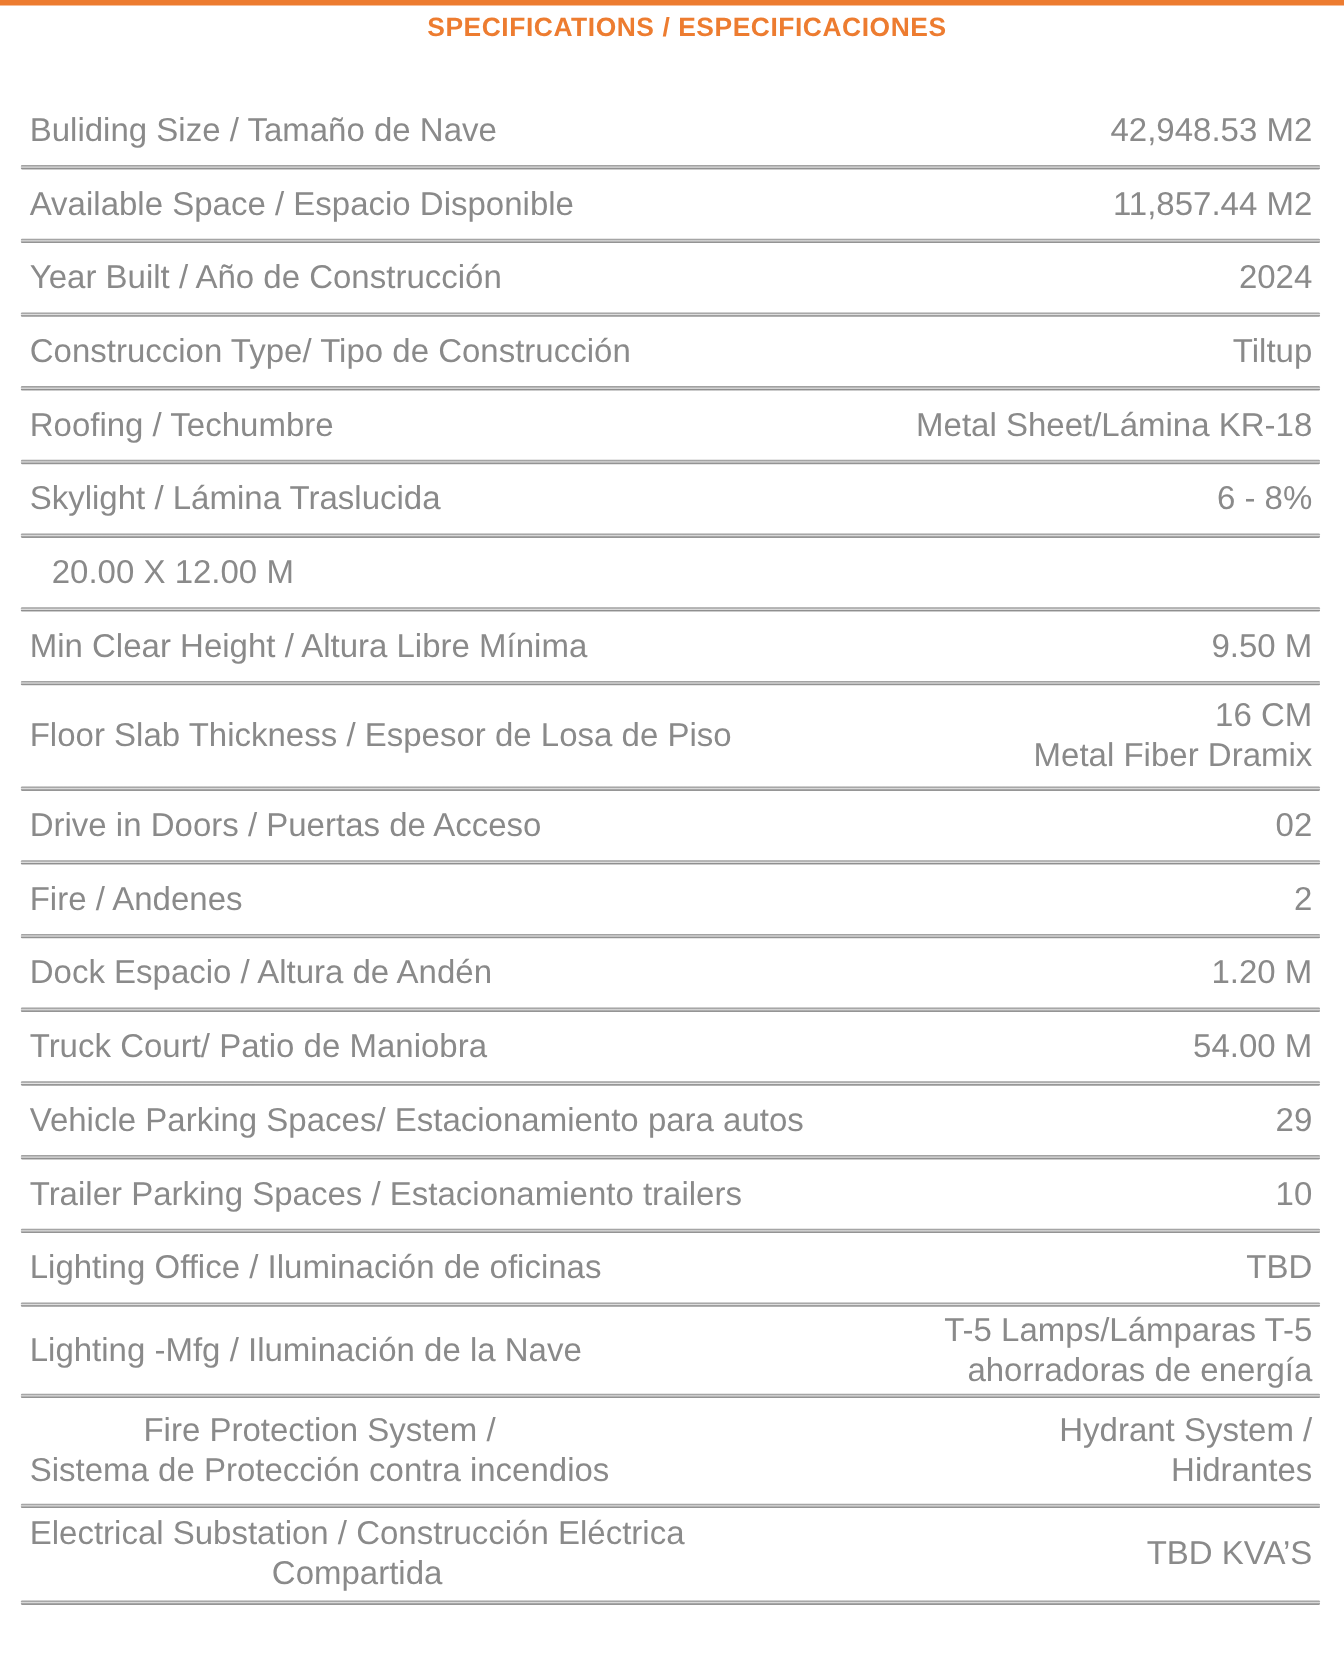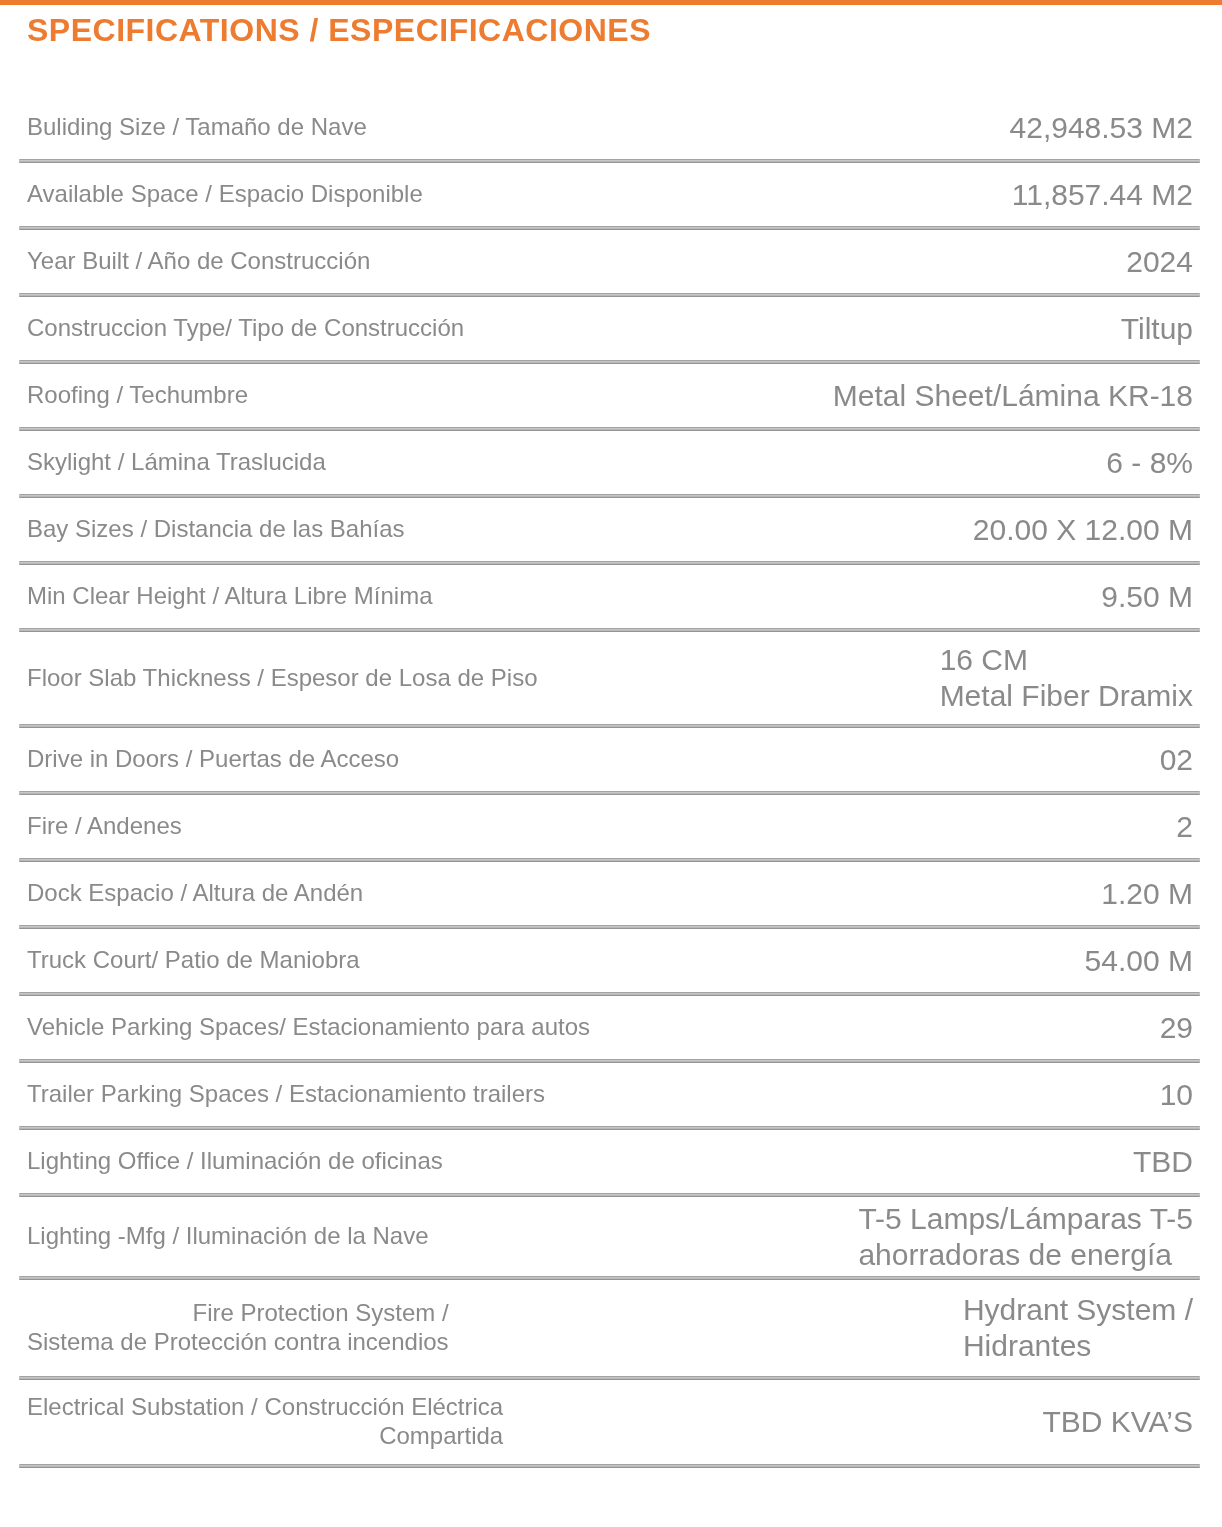--- a/index.html
+++ b/index.html
@@ -14,46 +14,48 @@
     overflow: hidden;
   }
   .top-bar {
     height: 5px;
     width: 100%;
     background: #ED7C30;
   }
   .page-title {
     color: #ED7C30;
     font-weight: bold;
-    font-size: 32px;
+    font-size: 24px;
     letter-spacing: 0.5px;
     padding: 7px 0 0 27px;
+    text-align: center;
   }
   .spec-table {
     margin: 47px 22px 0 19px;
   }
   .row {
     display: flex;
     justify-content: space-between;
     align-items: center;
     min-height: 63px;
     padding: 0 7px 0 8px;
     box-sizing: border-box;
   }
   .row .label {
     color: #8A8A8A;
-    font-size: 24px;
+    font-size: 30px;
     line-height: 1.2;
-    text-align: right;
+    text-align: center;
     white-space: pre-line;
   }
   .row .value {
     color: #8A8A8A;
     font-size: 30px;
     line-height: 1.2;
+    text-align: right;
     white-space: pre-line;
     padding-left: 20px;
     flex-shrink: 0;
   }
   .sep {
     height: 4px;
     background: linear-gradient(to bottom, #9e9e9e 0px, #a8a8a8 1px, #e3e3e3 2px, #8f8f8f 3px, #9a9a9a 4px);
     border-radius: 1px;
   }
   .h92 { min-height: 92px; gap: 28px; }
@@ -100,21 +102,20 @@
   </div>
   <div class="sep"></div>
 
   <div class="row">
     <div class="label">Skylight / Lámina Traslucida</div>
     <div class="value">6 - 8%</div>
   </div>
   <div class="sep"></div>
 
   <div class="row">
-    <div class="label">Bay Sizes / Distancia de las Bahías</div>
     <div class="value">20.00 X 12.00 M</div>
   </div>
   <div class="sep"></div>
 
   <div class="row">
     <div class="label">Min Clear Height / Altura Libre Mínima</div>
     <div class="value">9.50 M</div>
   </div>
   <div class="sep"></div>
 

